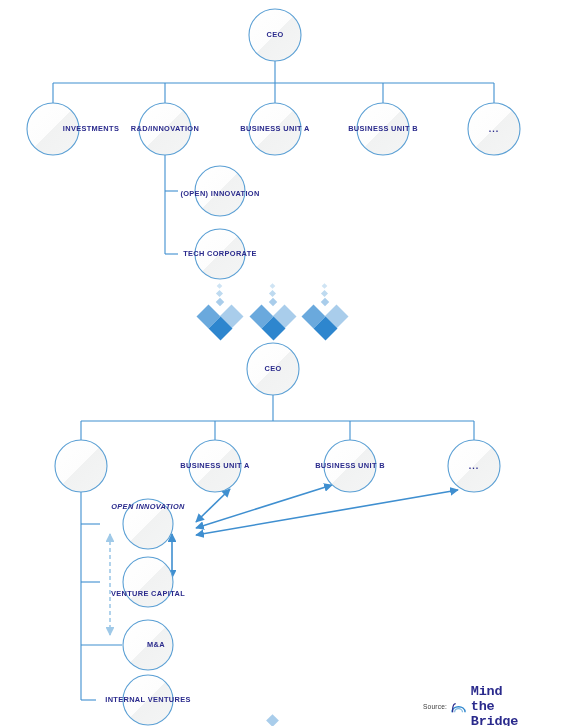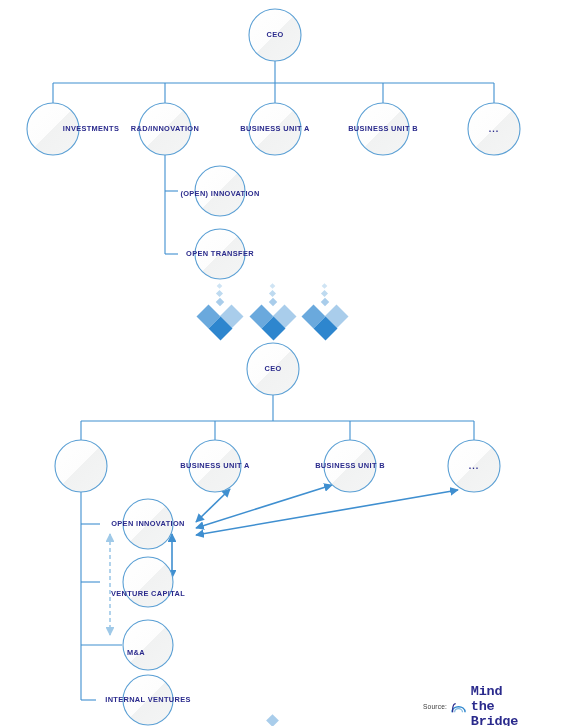--- a/index.html
+++ b/index.html
@@ -184,29 +184,29 @@
     </g>
   </svg>
 
   <div class="node-label" style="left:275px; top:35px;">CEO</div>
   <div class="node-label" style="left:53px;  top:129px;margin-left:38px;">INVESTMENTS</div>
   <div class="node-label" style="left:165px; top:129px;text-align:center;">R&amp;D/INNOVATION</div>
   <div class="node-label" style="left:275px; top:129px;">BUSINESS UNIT A</div>
   <div class="node-label" style="left:383px; top:129px;">BUSINESS UNIT B</div>
   <div class="node-label ellipsis" style="left:494px; top:129px;">...</div>
   <div class="node-label" style="left:220px; top:194px;">(OPEN) INNOVATION</div>
-  <div class="node-label" style="left:220px; top:254px;">OPEN TRANSFER</div>
+  <div class="node-label" style="left:220px; top:254px;">TECH CORPORATE</div>
 
   <div class="node-label" style="left:273px; top:369px;">CEO</div>
   <div class="node-label" style="left:215px; top:466px;">BUSINESS UNIT A</div>
   <div class="node-label" style="left:350px; top:466px;">BUSINESS UNIT B</div>
   <div class="node-label ellipsis" style="left:474px; top:466px;">...</div>
-  <div class="node-label" style="left:148px; top:524px;">OPEN INNOVATION</div>
+  <div class="node-label" style="left:148px; top:507px;font-style:italic;">OPEN INNOVATION</div>
   <div class="node-label" style="left:148px; top:582px;margin-top:12px;">VENTURE CAPITAL</div>
-  <div class="node-label" style="left:136px; top:645px;margin-top:8px;">M&amp;A</div>
+  <div class="node-label" style="left:156px; top:645px;">M&amp;A</div>
   <div class="node-label" style="left:148px; top:700px;">INTERNAL VENTURES</div>
 
   <div class="source-block" style="left:423px; top:684px;">
     <span class="source-text">Source:</span>
     <svg width="30" height="22" viewBox="0 0 30 22">
       <path d="M2 21 C2 7, 27 7, 27 21" fill="none" stroke="#2e86ce" stroke-width="2.6"></path>
       <path d="M7 21 C7 12, 22 12, 22 21" fill="none" stroke="#7fb8e0" stroke-width="2.2"></path>
       <path d="M2 21 L2 19 C2 6.5, 5 4, 9 3.2 L9 5.6 C5.8 6.5, 4.3 9.5, 4.3 19 L4.3 21 Z" fill="#2a2a8c"></path>
     </svg>
     <span class="brand-text">Mind the Bridge</span>

